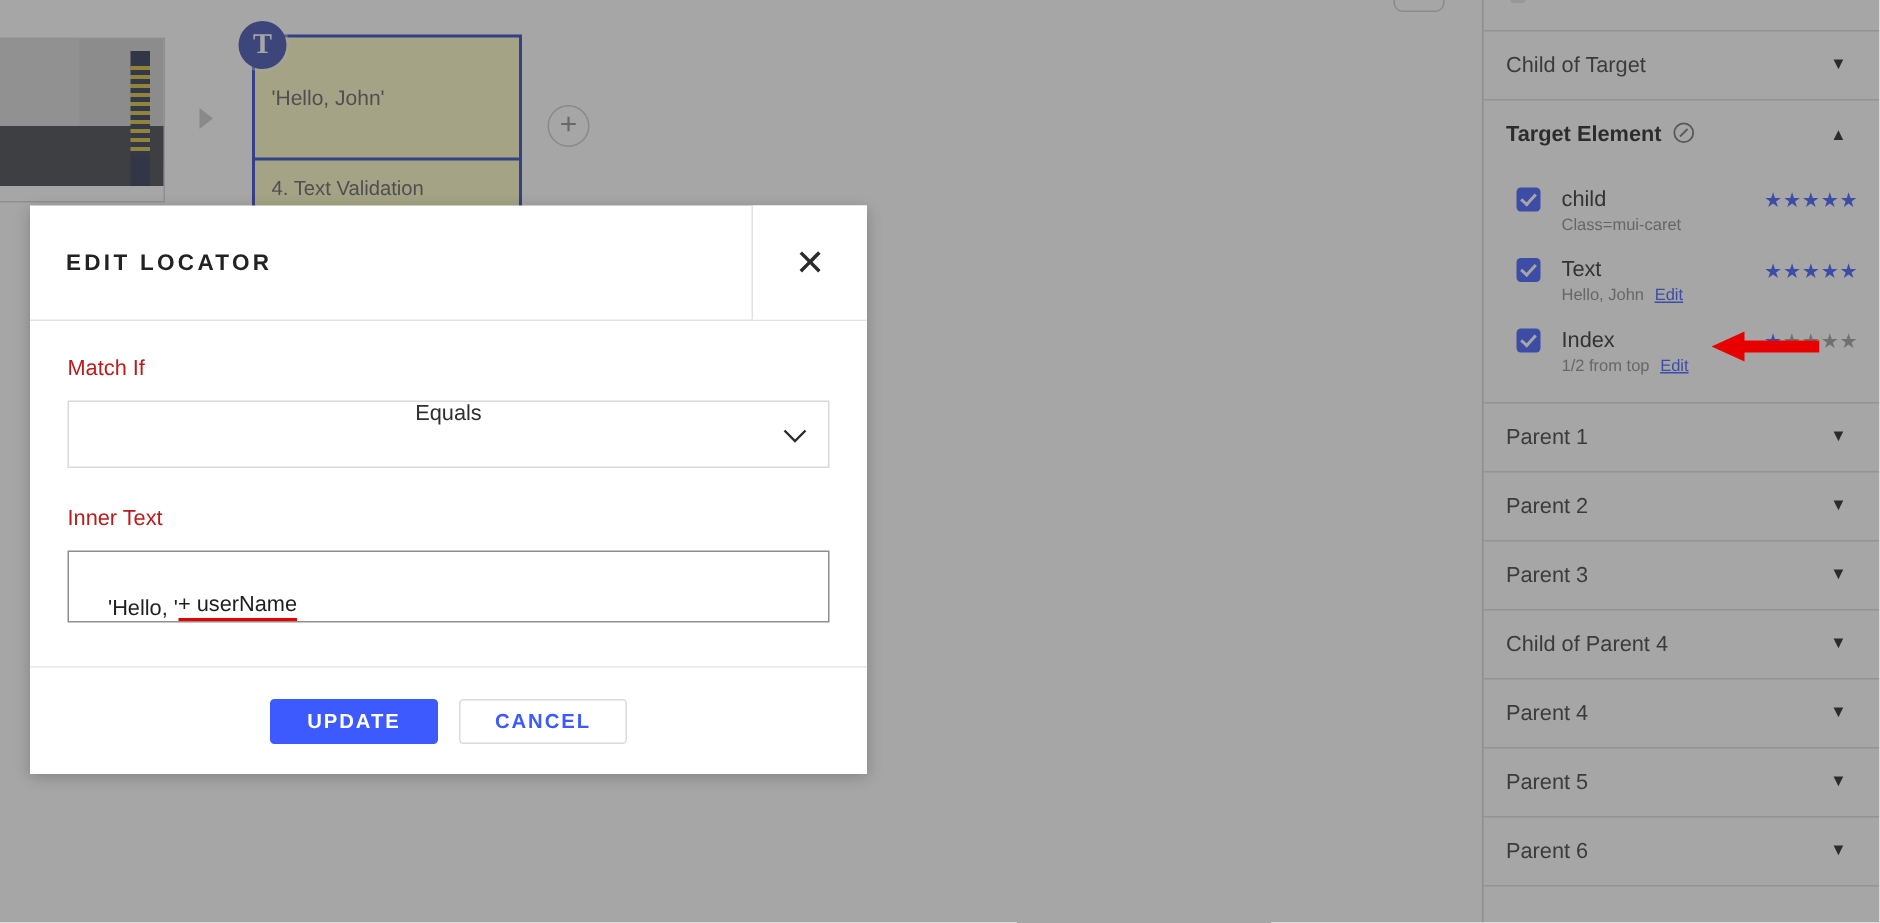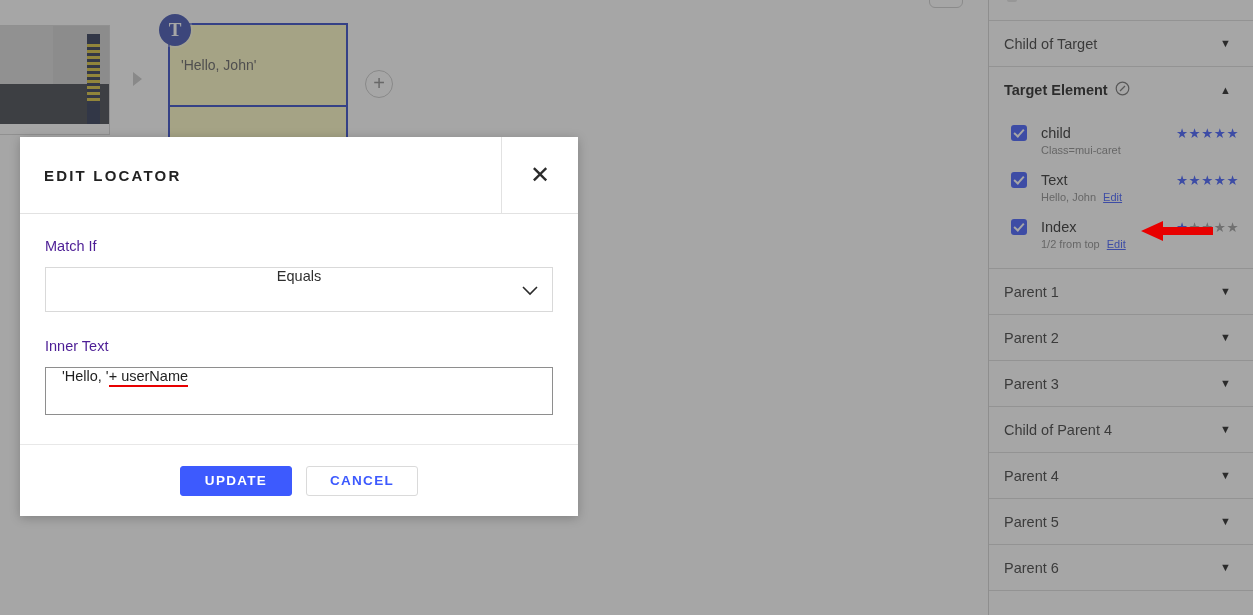--- a/index.html
+++ b/index.html
@@ -151,30 +151,30 @@
   .modal-title {
     flex: 1; display: flex; align-items: center; padding-left: 24px;
     font-size: 15px; font-weight: bold; letter-spacing: 2.2px; color: #222222;
     border-right: 1px solid #e2e2e2;
   }
   .modal-close {
     width: 76px; display: flex; align-items: center; justify-content: center;
     font-size: 24px; color: #2b2b2b; background: #ffffff;
   }
   .modal-body { padding: 24px 25px 0 25px; }
-  .field-label { font-size: 14.5px; color: #4c1d95; margin-bottom: 13px; }
+  .field-label { font-size: 14.5px; color: #b91c1c; margin-bottom: 13px; }
   .select-box {
     height: 45px; border: 1px solid #d9d9d9; background: #ffffff;
     display: flex; align-items: center; padding: 0 14px;
     font-size: 14.5px; color: #2f2f2f; margin-bottom: 26px; flex-direction: column;
   }
   .select-box .chev { margin-left: auto; font-size: 13px; color: #2b2b2b; }
   .text-box {
     height: 48px; border: 1px solid #8e8e8e; background: #ffffff;
-    display: flex; align-items: flex-start; padding: 0 16px;
+    display: flex; align-items: flex-end; padding: 0 26px;
     font-size: 14.5px; color: #1f1f1f; position: relative;
   }
   .tb-plain { white-space: pre; }
   .tb-underlined { white-space: pre; border-bottom: 2.5px solid #e80000; padding-bottom: 1px; }
   .modal-foot {
     position: absolute; left: 0; bottom: 0; width: 100%; height: 72px;
     border-top: 1px solid #e8e8e8;
     display: flex; align-items: center; justify-content: center; gap: 14px;
   }
   .btn {
@@ -203,20 +203,21 @@
         <div class="thumb-stripes"></div>
         <div class="thumb-navy-bot"></div>
       </div>
       <div class="thumb-caption">OG IN"</div>
     </div>
 
     <div class="flow-arrow"></div>
 
     <div class="step-card">
       <div class="step-card-body">'Hello, John'</div>
+      <div class="step-card-label">4. Text Validation</div>
     </div>
     <div class="step-badge">T</div>
 
     <div class="add-node">+</div>
   </div>
 
   <div class="right-panel">
     <div class="rp-top-stub">
       <div class="nub"></div>
     </div>

